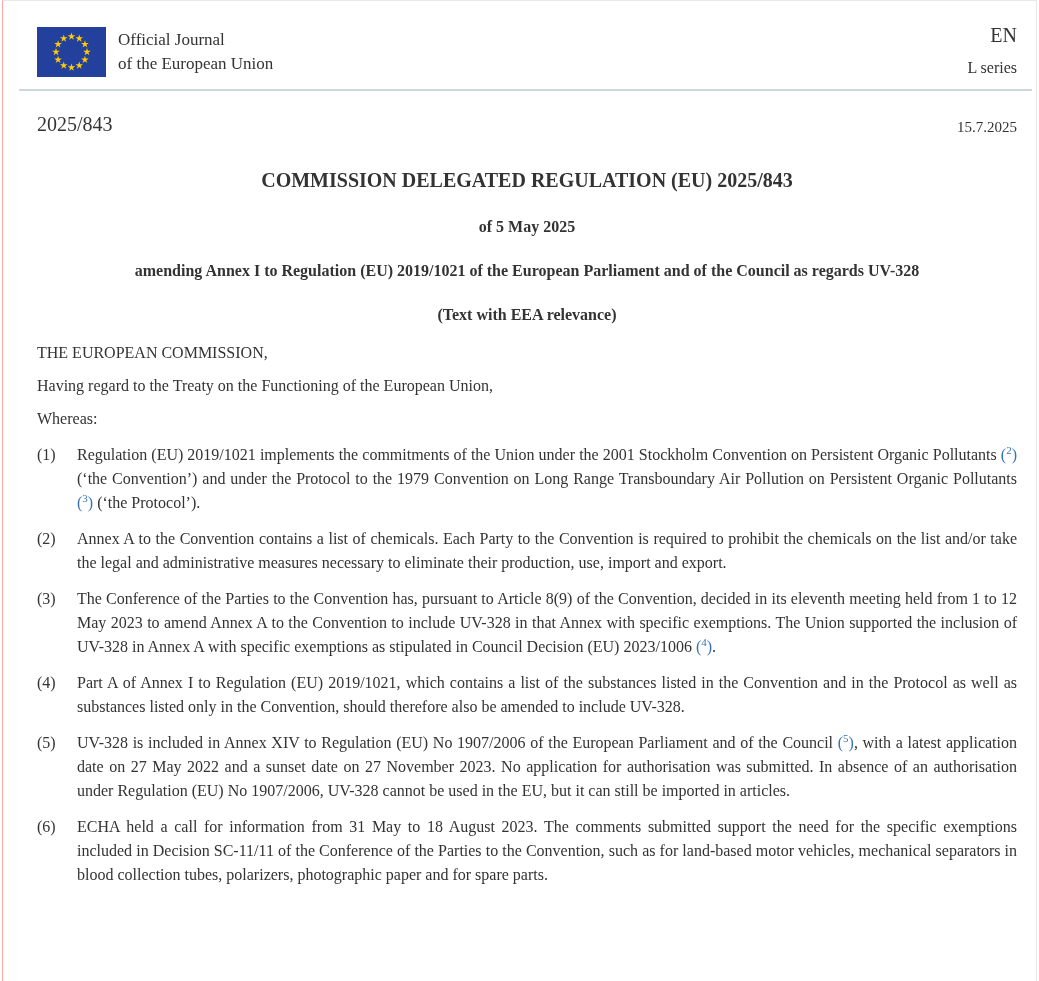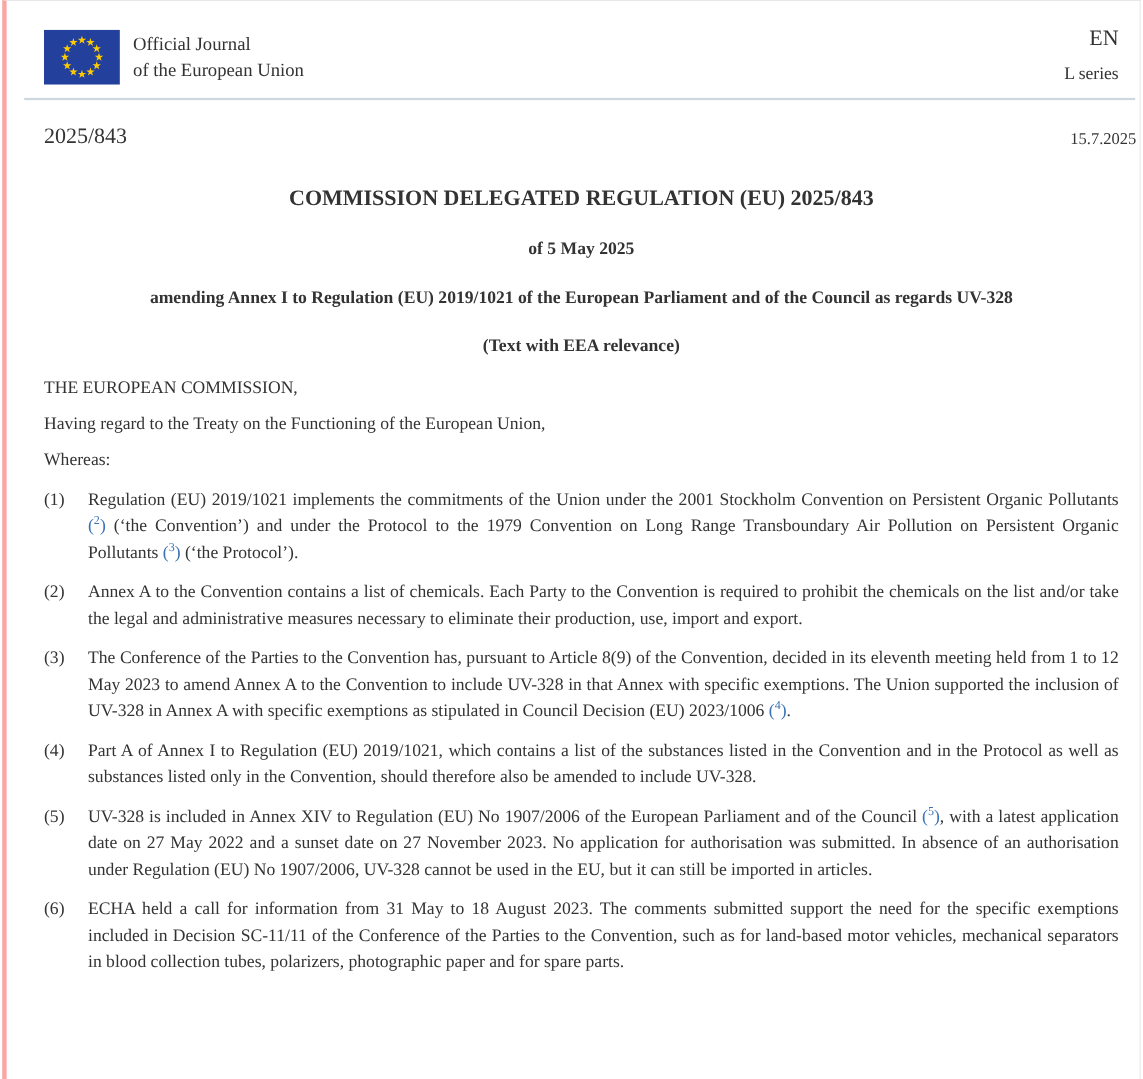--- a/index.html
+++ b/index.html
@@ -6,21 +6,21 @@
   body {
     width: 1039px; height: 981px; overflow: hidden;
     font-family: "Liberation Serif", "DejaVu Serif", serif;
     color: #333333;
   }
   .page {
     box-sizing: border-box;
     margin: 0 2px;
     width: 1035px; height: 981px;
     border-top: 1px solid #e8e8e8;
-    border-left: 4px solid #fca5a5;
+    border-left: 1px solid #fca5a5;
     border-right: 1px solid #e8e8e8;
     background: #ffffff;
   }
   .header {
     display: flex; align-items: flex-start; justify-content: space-between;
     padding: 26px 19px 0 34px;
   }
   .logo-wrap { display: flex; align-items: flex-start; }
   .flag { width: 69px; height: 50px; display: block; }
   .logo-text {
@@ -32,21 +32,21 @@
   .series { font-size: 16px; line-height: 17px; margin-top: 15px; }
   .rule {
     border: none; border-top: 2px solid #ccd7de;
     margin: 12px 4px 0 16px;
   }
   .docbar { position: relative; padding: 21px 19px 0 34px; height: 25px; }
   .doc-number {
     text-align: left; font-size: 20px; line-height: 25px; color: #333;
   }
   .doc-date {
-    position: absolute; right: 3px; bottom: 0;
+    position: absolute; right: 19px; bottom: 0;
     font-size: 15px; line-height: 19px; color: #333;
   }
   .titles { padding: 0 19px 0 34px; text-align: center; }
   .title-main { margin-top: 32px; font-size: 20px; font-weight: bold; }
   .title-sub { margin-top: 26px; font-size: 16px; font-weight: bold; }
   .body-block { padding: 0 19px 0 34px; margin-top: 17px; }
   .body-para {
     margin: 0 16px 9px 0; font-size: 16px; line-height: 24px;
     text-align: justify; color: #333;
   }

